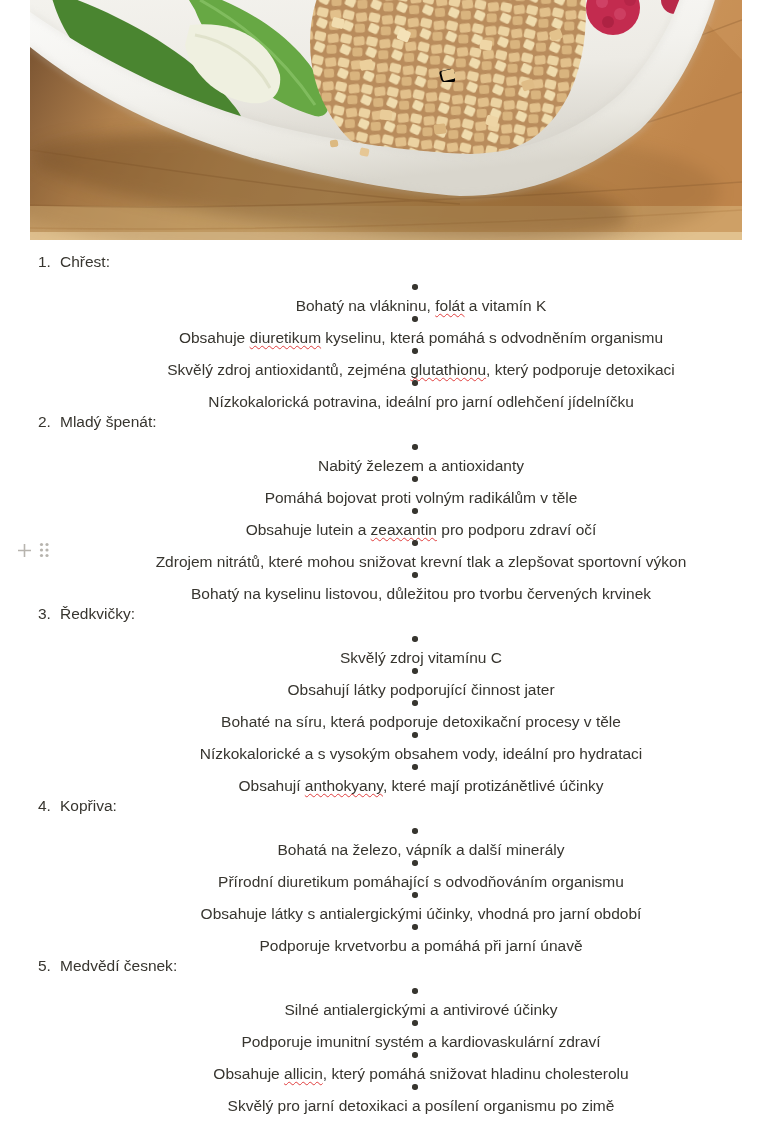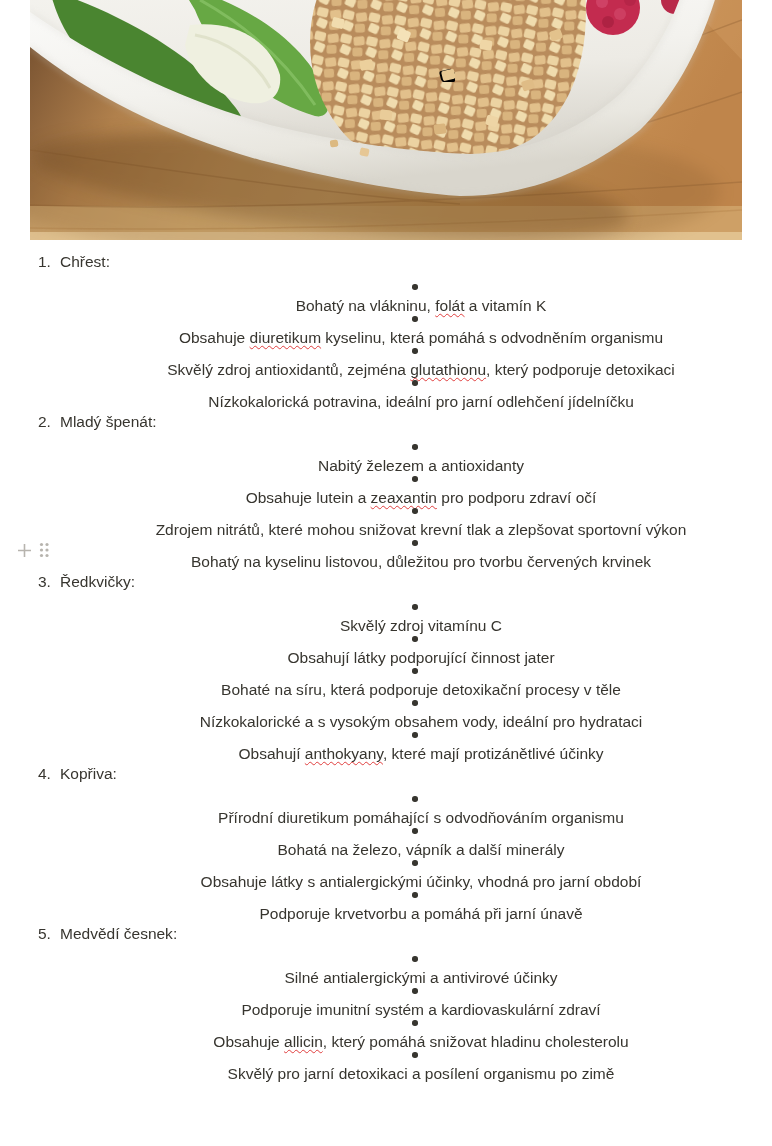--- a/index.html
+++ b/index.html
@@ -194,20 +194,24 @@
       <div class="row num-row">
         <span class="num">2.</span>
         <span class="ttl"><b>Mladý špenát</b>:</span>
       </div>
       <div class="row bullet-row">
         <span class="dot"></span>
         <span class="btxt">Nabitý železem a antioxidanty</span>
       </div>
       <div class="row bullet-row">
         <span class="dot"></span>
+        <span class="btxt">Pomáhá bojovat proti volným radikálům v těle</span>
+      </div>
+      <div class="row bullet-row">
+        <span class="dot"></span>
         <span class="btxt">Obsahuje lutein a <span class="sp">zeaxantin</span> pro podporu zdraví očí</span>
       </div>
       <div class="row bullet-row">
         <span class="dot"></span>
         <span class="btxt">Zdrojem nitrátů, které mohou snižovat krevní tlak a zlepšovat sportovní výkon</span>
       </div>
       <div class="row bullet-row">
         <span class="dot"></span>
         <span class="btxt">Bohatý na kyselinu listovou, důležitou pro tvorbu červených krvinek</span>
       </div>
@@ -234,25 +238,25 @@
       <div class="row bullet-row">
         <span class="dot"></span>
         <span class="btxt">Obsahují <span class="sp">anthokyany</span>, které mají protizánětlivé účinky</span>
       </div>
       <div class="row num-row">
         <span class="num">4.</span>
         <span class="ttl"><b>Kopřiva</b>:</span>
       </div>
       <div class="row bullet-row">
         <span class="dot"></span>
+        <span class="btxt">Bohatá na železo, vápník a další minerály</span>
+      </div>
+      <div class="row bullet-row">
+        <span class="dot"></span>
         <span class="btxt">Přírodní diuretikum pomáhající s odvodňováním organismu</span>
-      </div>
-      <div class="row bullet-row">
-        <span class="dot"></span>
-        <span class="btxt">Bohatá na železo, vápník a další minerály</span>
       </div>
       <div class="row bullet-row">
         <span class="dot"></span>
         <span class="btxt">Obsahuje látky s antialergickými účinky, vhodná pro jarní období</span>
       </div>
       <div class="row bullet-row">
         <span class="dot"></span>
         <span class="btxt">Podporuje krvetvorbu a pomáhá při jarní únavě</span>
       </div>
       <div class="row num-row">

